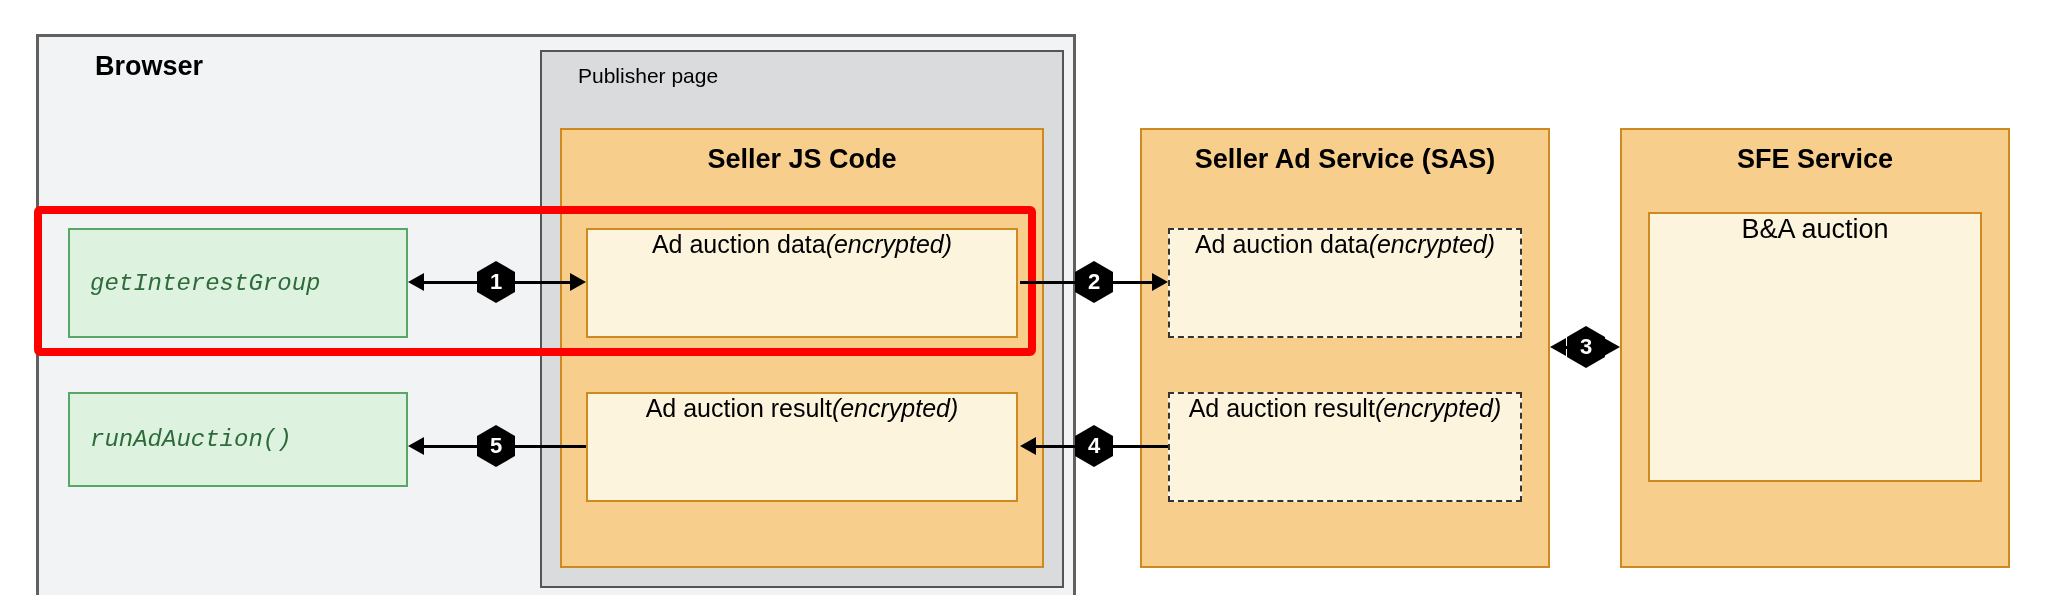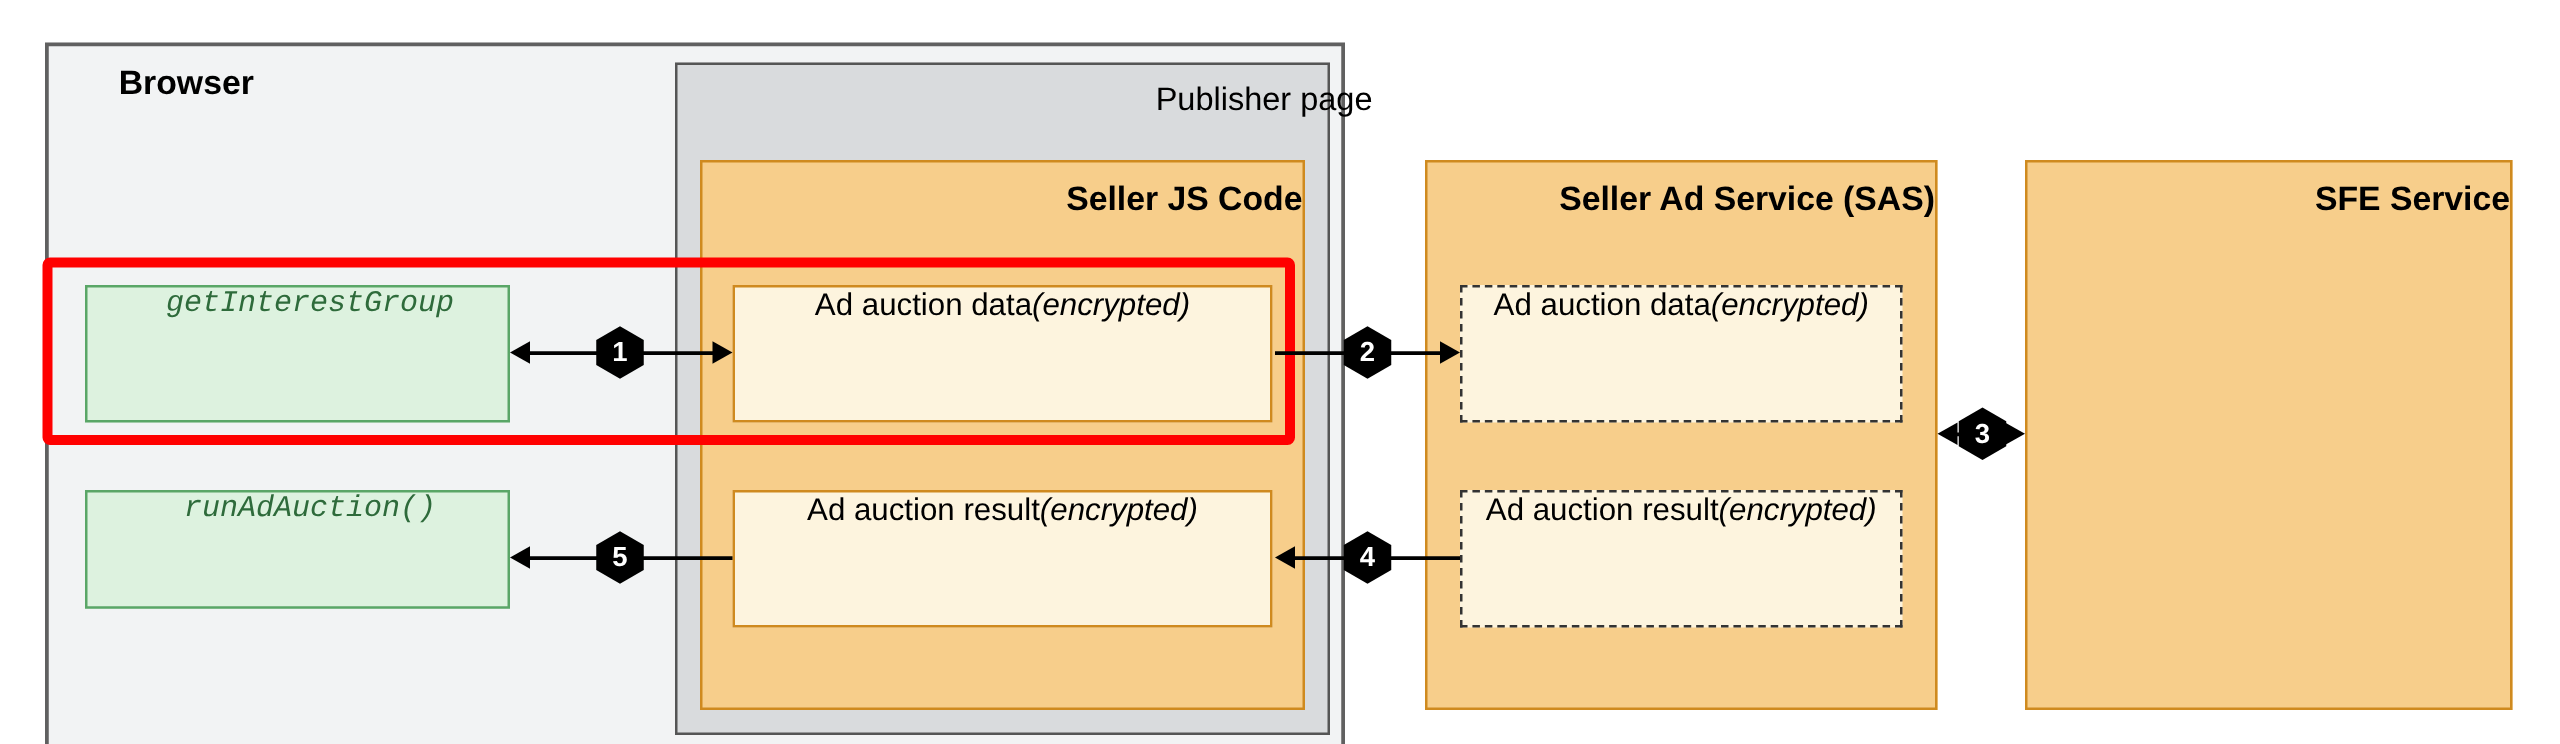--- a/index.html
+++ b/index.html
@@ -20,42 +20,42 @@
     border: 2px solid #4a4a4a;
   }
   .label {
     position: absolute;
     font-size: 26px;
     margin-left: 36px;
   }
   .title {
     font-weight: bold;
     font-size: 27px;
-    text-align: right;
+    text-align: center;
     width: 100%;
   }
   .browser-box {
     left: 16px; top: 14px; width: 1040px; height: 570px;
     background: #f2f3f4;
     border: 3px solid #606060;
   }
   .browser-label {
     left: 20px; top: 14px;
     font-weight: bold;
     font-size: 27px;
   }
   .pub-box {
     left: 520px; top: 30px; width: 524px; height: 538px;
     background: #d9dbdd;
     border: 2px solid #555;
   }
   .pub-label {
     top: 12px;
-    font-size: 26px;
-    text-align: right;
+    font-size: 21px;
+    text-align: left;
     width: 100%;
   }
   .seller-js-box {
     left: 540px; top: 108px; width: 484px; height: 440px;
     background: #f7ce8b;
     border: 2px solid #cf8a1f;
   }
   .sas-box {
     left: 1120px; top: 108px; width: 410px; height: 440px;
     background: #f7ce8b;
@@ -78,21 +78,21 @@
   }
   .inner-cream .sub { font-style: italic; }
   .dashed {
     border: 2.5px dashed #333 !important;
   }
   .api-box {
     position: absolute;
     background: #ddf2df;
     border: 2px solid #5aa667;
     display: flex;
-    flex-direction: row;
+    flex-direction: column;
     justify-content: center;
     padding-left: 20px;
     font-family: "Courier New", monospace;
     font-style: italic;
     font-size: 24px;
     color: #2e6b3b;
   }
   .red-highlight {
     position: absolute;
     border: 8px solid #ff0000;
@@ -165,20 +165,23 @@
 
   <div class="inner-cream dashed" style="left:1148px; top:208px; width:354px; height:110px;">
     <div>Ad auction data</div>
     <div class="sub">(encrypted)</div>
   </div>
   <div class="inner-cream dashed" style="left:1148px; top:372px; width:354px; height:110px;">
     <div>Ad auction result</div>
     <div class="sub">(encrypted)</div>
   </div>
 
+  <div class="inner-cream" style="left:1628px; top:192px; width:334px; height:270px; font-size:27px;">
+    <div>B&amp;A auction</div>
+  </div>
 
   <div class="red-highlight" style="left:14px; top:186px; width:1002px; height:150px;"></div>
 
   <div class="arrow-line" style="left:402px; top:261px; width:150px;"></div>
   <div class="arrow-head-left" style="left:388px; top:253px;"></div>
   <div class="arrow-head-right" style="left:550px; top:253px;"></div>
   <div class="hex" style="left:454px; top:240px;">
     <svg viewBox="0 0 44 44">
         <polygon points="22,1 41,12 41,32 22,43 3,32 3,12" fill="#000"></polygon>
       </svg>

